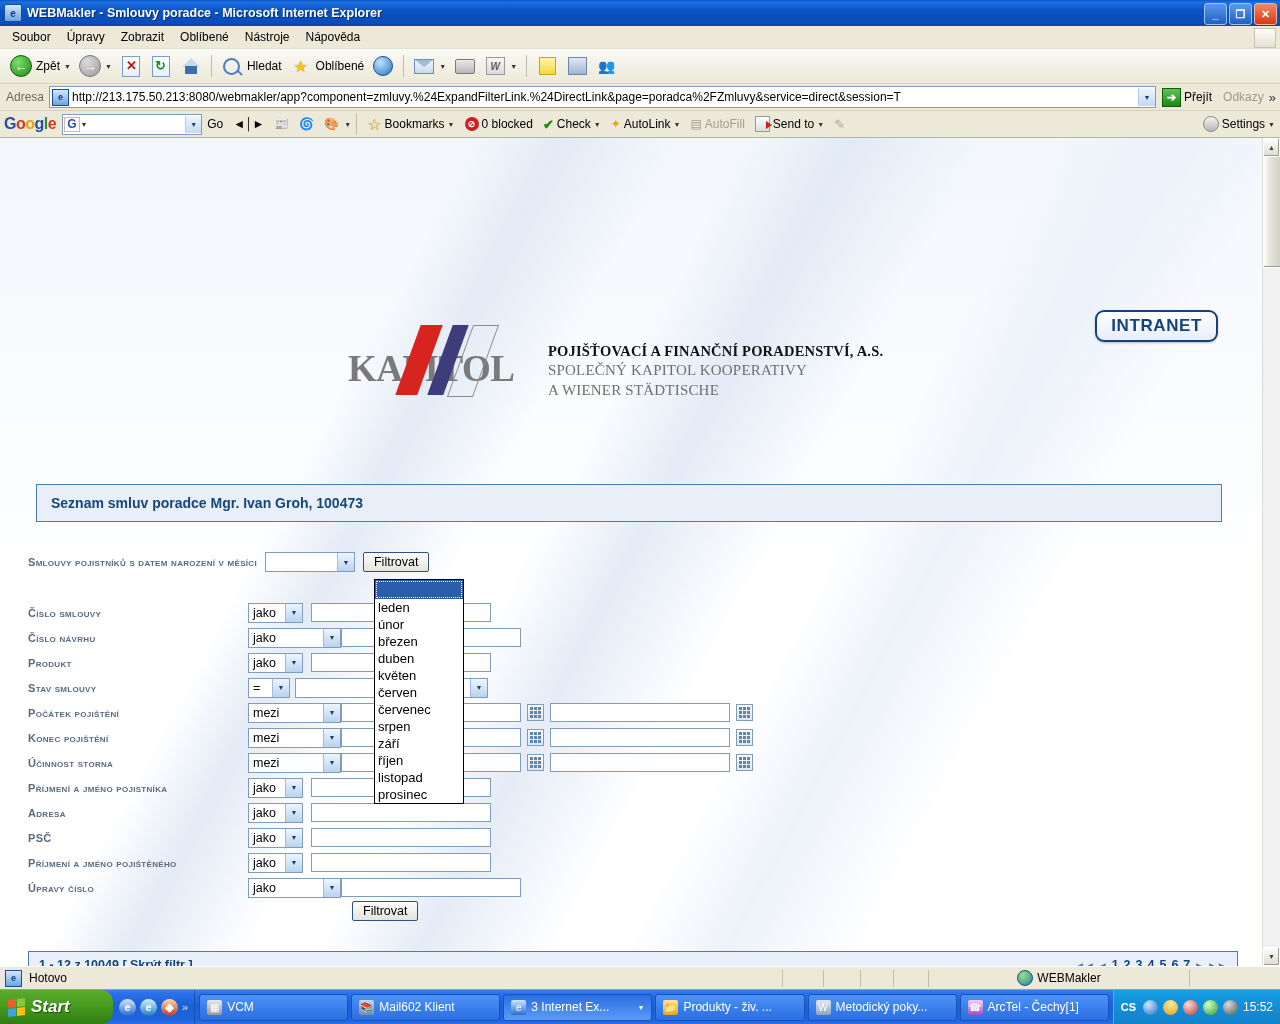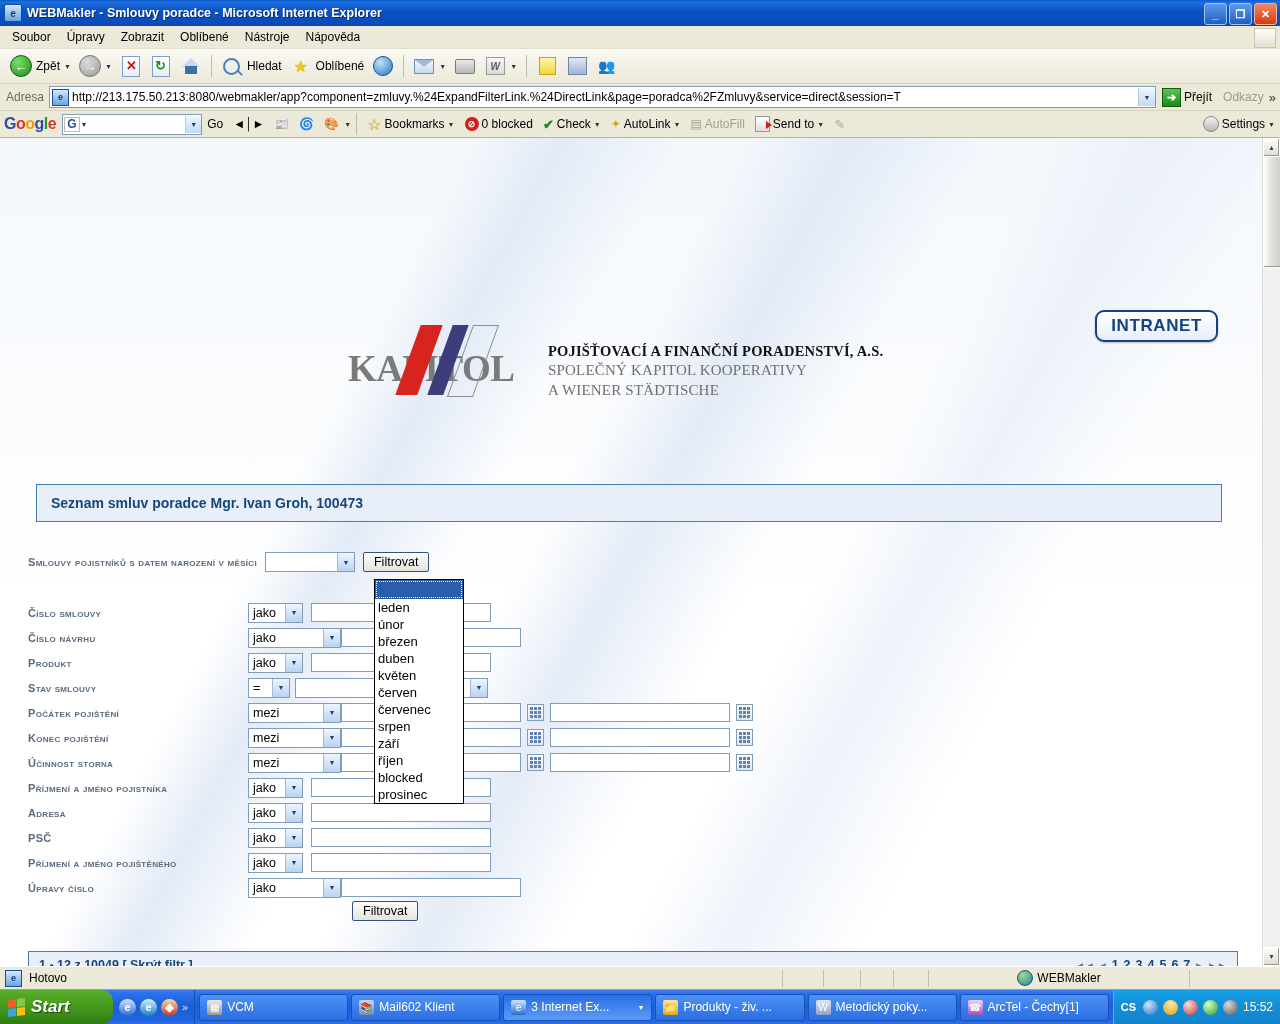--- a/index.html
+++ b/index.html
@@ -652,21 +652,21 @@
       <div class="opt">leden</div>
       <div class="opt">únor</div>
       <div class="opt">březen</div>
       <div class="opt">duben</div>
       <div class="opt">květen</div>
       <div class="opt">červen</div>
       <div class="opt">červenec</div>
       <div class="opt">srpen</div>
       <div class="opt">září</div>
       <div class="opt">říjen</div>
-      <div class="opt">blocked</div>
+      <div class="opt">listopad</div>
       <div class="opt">prosinec</div>
     </div>
 
     <div class="results">
       <div class="res-head">
         <span>1 - 12 z 10049 [ Skrýt filtr ]</span>
         <span class="pager">
           <span class="nav">◄◄</span>
           <span class="nav">◄</span>
           <span class="pg cur">1</span>

